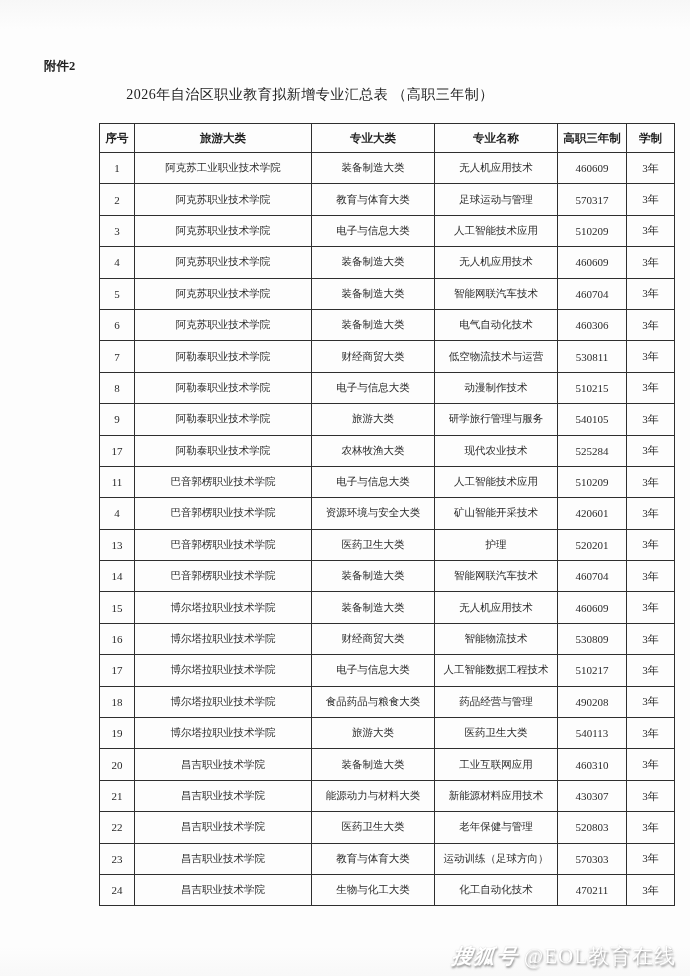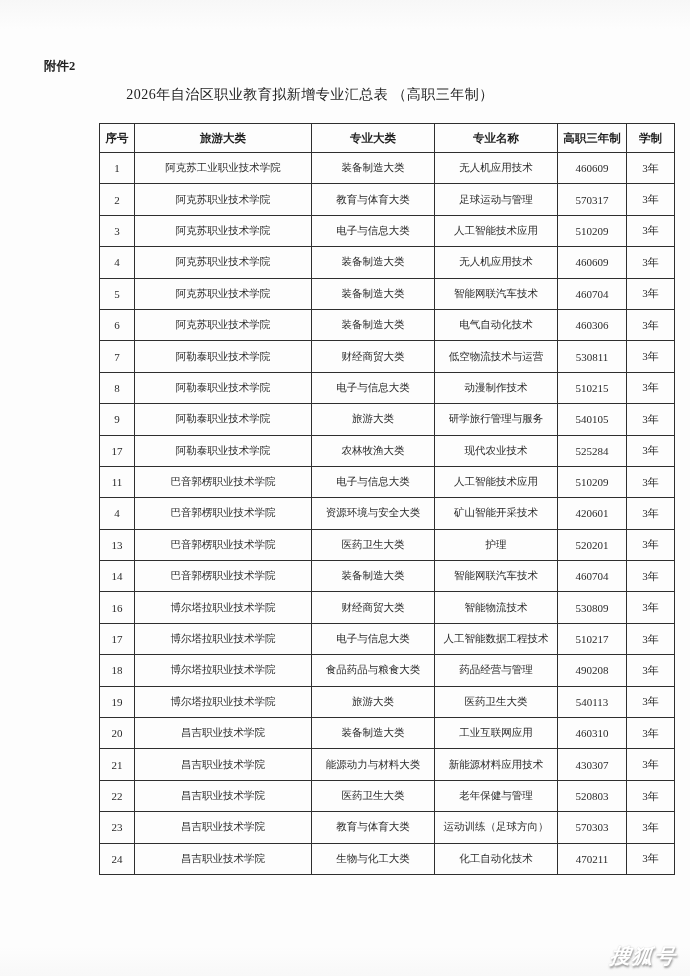--- a/index.html
+++ b/index.html
@@ -221,20 +221,28 @@
         </tr>
         <tr>
           <td class="col-num">14</td>
           <td class="col-school">巴音郭楞职业技术学院</td>
           <td class="col-category">装备制造大类</td>
           <td class="col-major">智能网联汽车技术</td>
           <td class="col-code">460704</td>
           <td class="col-dur">3年</td>
         </tr>
         <tr>
+          <td class="col-num">15</td>
+          <td class="col-school">博尔塔拉职业技术学院</td>
+          <td class="col-category">装备制造大类</td>
+          <td class="col-major">无人机应用技术</td>
+          <td class="col-code">460609</td>
+          <td class="col-dur">3年</td>
+        </tr>
+        <tr>
           <td class="col-num">16</td>
           <td class="col-school">博尔塔拉职业技术学院</td>
           <td class="col-category">财经商贸大类</td>
           <td class="col-major">智能物流技术</td>
           <td class="col-code">530809</td>
           <td class="col-dur">3年</td>
         </tr>
         <tr>
           <td class="col-num">17</td>
           <td class="col-school">博尔塔拉职业技术学院</td>
@@ -297,15 +305,16 @@
           <td class="col-category">生物与化工大类</td>
           <td class="col-major">化工自动化技术</td>
           <td class="col-code">470211</td>
           <td class="col-dur">3年</td>
         </tr>
       </tbody>
   </table>
 
   <div class="watermark">
     <span class="logo">搜狐号</span>
+    <span class="account">@EOL教育在线</span>
   </div>
 
 </div>
 
 </body></html>

